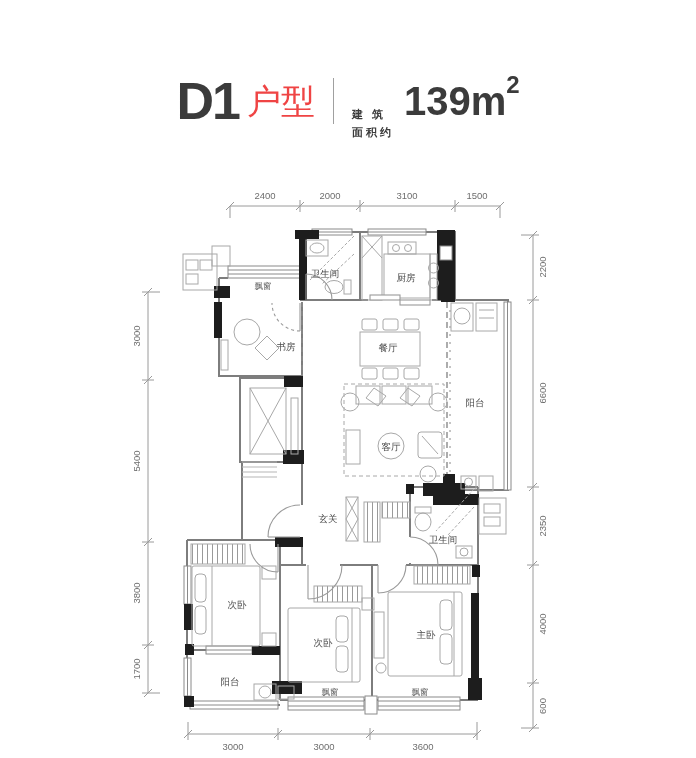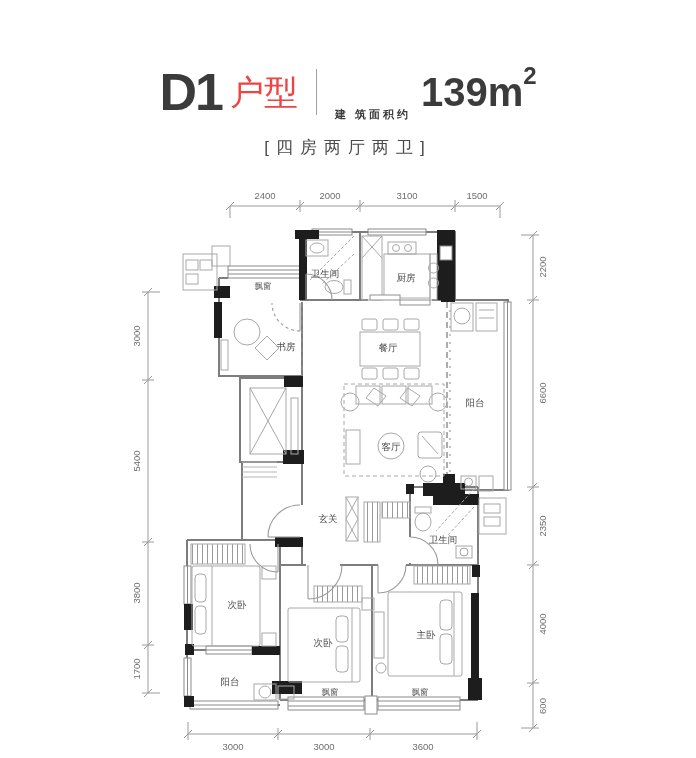--- a/index.html
+++ b/index.html
@@ -3,21 +3,21 @@
 <meta charset="utf-8">
 <style>
   html,body{margin:0;padding:0;background:#ffffff;}
   body{width:696px;height:758px;position:relative;overflow:hidden;
        font-family:"Liberation Sans","DejaVu Sans",sans-serif;color:#3e3e3e;}
   .header{position:absolute;top:0;left:0;width:696px;text-align:center;z-index:2;}
   .title-row{margin-top:60px;display:flex;justify-content:center;align-items:center;}
   .plan-code{font-size:52px;font-weight:700;letter-spacing:-2px;color:#3b3b3b;line-height:1;}
   .plan-type{font-size:34px;font-weight:400;color:#ef4444;margin-left:8px;line-height:1;text-align:center;}
   .divider{width:1px;height:46px;background:#a0a0a0;margin:0 18px;}
-  .area-prefix{display:flex;flex-direction:row;justify-content:center;text-align:left;
+  .area-prefix{display:flex;flex-direction:column;justify-content:center;text-align:left;
                font-size:11px;font-weight:600;color:#3b3b3b;line-height:1.6;letter-spacing:3px;margin-right:10px;margin-top:46px;}
   .area-value{font-size:40px;font-weight:700;color:#3b3b3b;line-height:1;}
   .area-sup{font-size:24px;font-weight:700;color:#3b3b3b;position:relative;top:-16px;line-height:1;}
   .subtitle{margin-top:12px;font-size:17px;font-weight:500;color:#4a4a4a;letter-spacing:7px;}
   svg{position:absolute;top:0;left:0;z-index:1;}
   text{font-family:"Liberation Sans","DejaVu Sans",sans-serif;}
   .room-label{font-size:9.5px;fill:#4a4a4a;}
   .small-label{font-size:8.5px;fill:#5a5a5a;}
   .dim-label{font-size:9.5px;fill:#6e6e6e;}
 </style>
@@ -29,21 +29,20 @@
     <span class="plan-code">D1</span>
     <span class="plan-type">户型</span>
     <span class="divider"></span>
     <span class="area-prefix">
       <span>建 筑</span>
       <span>面积约</span>
     </span>
     <span class="area-value">139m</span>
     <span class="area-sup">2</span>
   </div>
-  <div class="subtitle">[四房两厅两卫]</div>
 </div>
 
 <svg width="696" height="758" viewBox="0 0 696 758">
   <defs>
     <pattern id="vhatch" patternUnits="userSpaceOnUse" width="5" height="8">
       <line x1="2.5" y1="0" x2="2.5" y2="8" stroke="#9a9a9a" stroke-width="1"></line>
     </pattern>
   </defs>
 
   <g stroke="#7d7d7d" stroke-width="2" fill="none">

